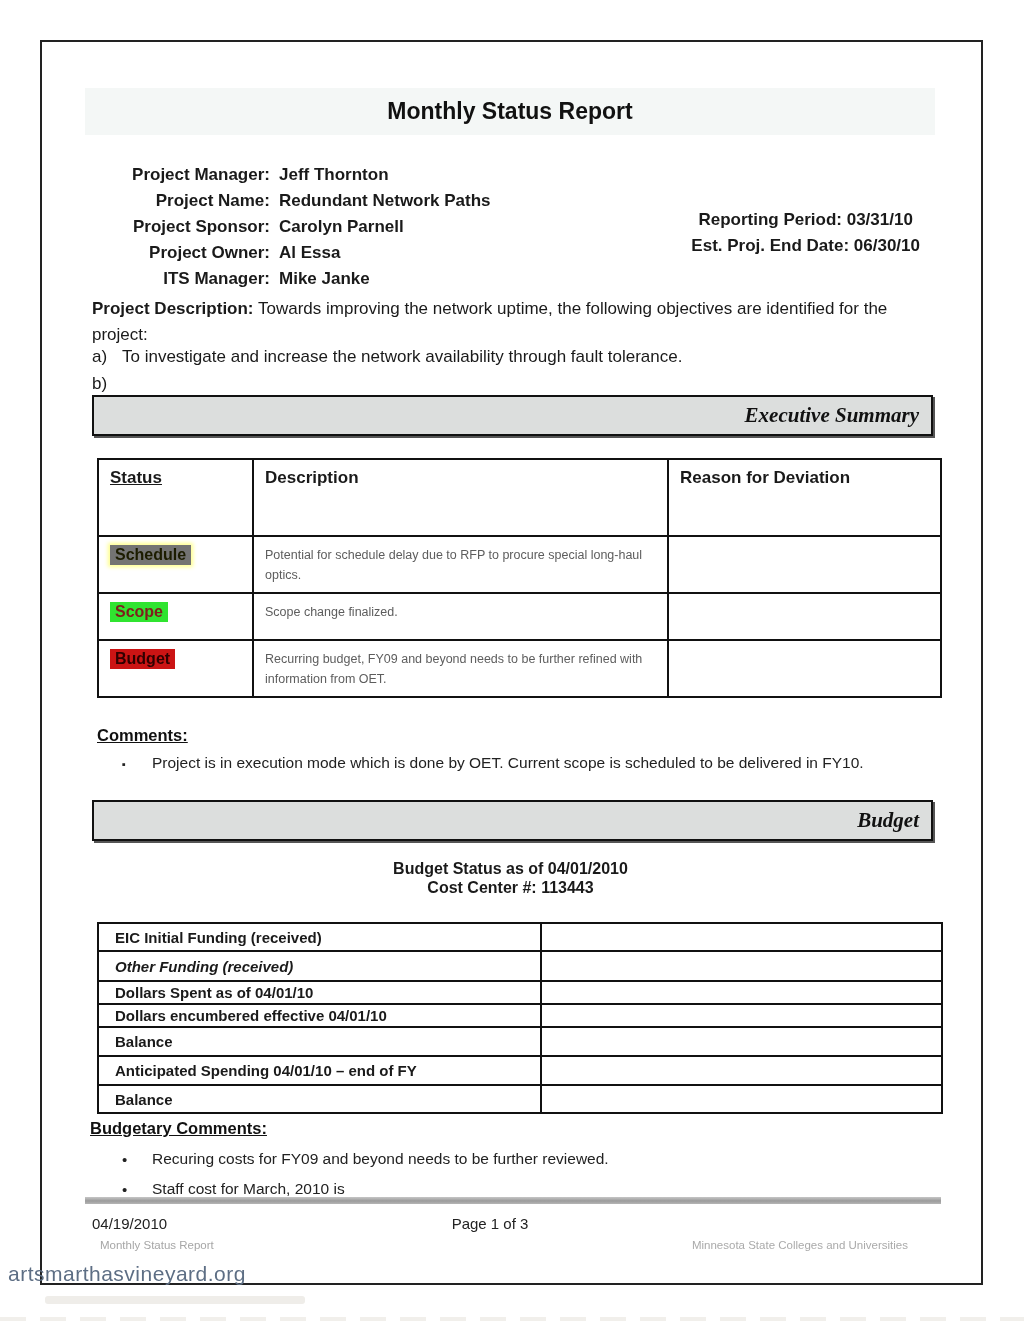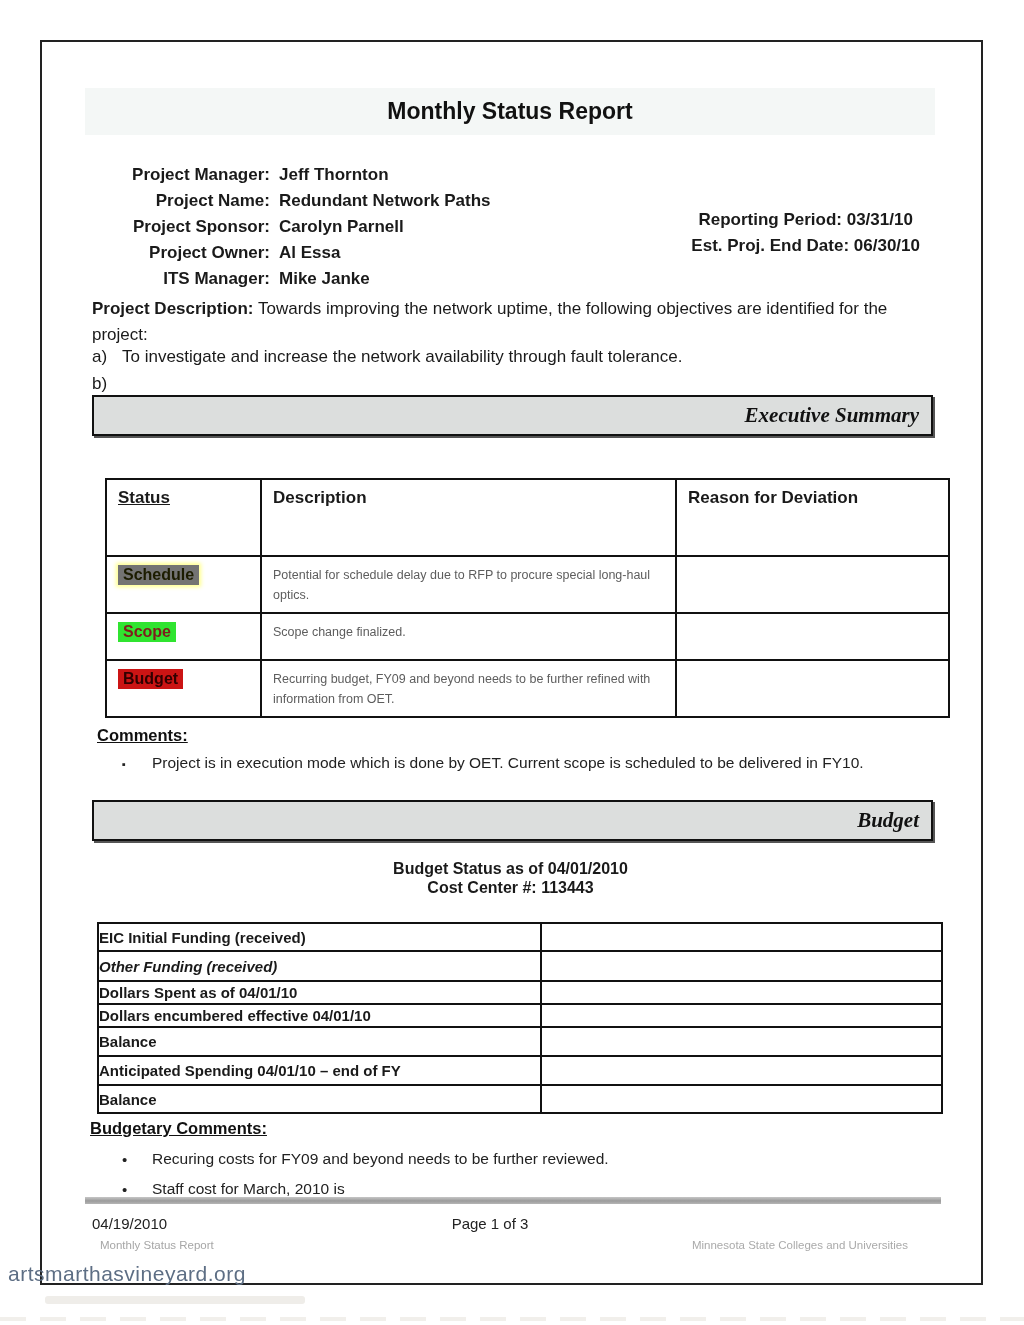--- a/index.html
+++ b/index.html
@@ -33,21 +33,21 @@
   .obj-marker { width:30px; }
 
   .banner { position:absolute; left:92px; width:841px; height:41px;
     background:#dcdedd; border:2px solid #111; box-shadow:2px 2px 0 #555;
     text-align:right; font-weight:bold; font-style:italic; font-size:21px;
     line-height:37px; padding-right:12px; color:#111;font-family:Liberation Serif, serif; }
   .banner-exec { top:395px; }
   .banner-budget { top:800px; }
 
   table { border-collapse:collapse; }
-  .exec-table { position:absolute; left:97px; top:478px; width:843px; table-layout:fixed;margin-left:8px; }
+  .exec-table { position:absolute; left:97px; top:458px; width:843px; table-layout:fixed; }
   .exec-table th, .exec-table td { border:2px solid #111; vertical-align:top;
     padding:8px 11px; text-align:left; }
   .exec-table th { font-size:17px; font-weight:bold; height:77px; }
   .exec-table .c1 { width:155px; } .exec-table .c2 { width:415px; } .exec-table .c3 { width:273px; }
   .status-hd { text-decoration:underline; }
   .r1 { height:54px; } .r2 { height:47px; } .r3 { height:56px; }
   .hl { display:inline-block; font-weight:bold; font-size:16px; padding:1px 5px; }
   .hl-schedule { background:#ffff2e; color:#1c1c00; box-shadow:0 0 4px 2px #ffff8c; }
   .hl-scope { background:#30e430; color:#7f1d1d; }
   .hl-budget { background:#cb1414; color:#300000; }
@@ -65,21 +65,21 @@
   .bc-1 { left:122px; top:1150px; width:780px; }
   .bc-2 { left:122px; top:1180px; width:780px; }
 
   .center-line { position:absolute; left:40px; width:941px; text-align:center;
     font-weight:bold; font-size:16px; }
   .budget-status-1 { top:860px; }
   .budget-status-2 { top:879px; }
 
   .budget-table { position:absolute; left:97px; top:922px; width:846px; table-layout:fixed; }
   .budget-table td { border:2px solid #111; font-size:15px; font-weight:bold;
-    padding:2px 0; vertical-align:middle; }
+    padding:2px 16px; vertical-align:middle; }
   .budget-table .bl { width:443px; }
   .bt-r1 { height:28px; } .bt-r2 { height:30px;font-style:italic; } .bt-r3 { height:20px; }
   .bt-r4 { height:21px; } .bt-r5 { height:29px; } .bt-r6 { height:29px; } .bt-r7 { height:28px; }
 
   .footer-divider { position:absolute; left:85px; top:1197px; width:856px; height:7px;
     background:linear-gradient(to bottom,#c6c6c6 0%,#9b9b9b 55%,#b5b5b5 100%); }
   .footer-date { position:absolute; left:92px; top:1215px; font-size:15px; color:#222; }
   .footer-page { position:absolute; left:340px; top:1215px; width:300px;
     text-align:center; font-size:15px; color:#222; }
   .footer-doc { position:absolute; left:100px; top:1239px; font-size:11.5px; color:#a6a6a6; }

